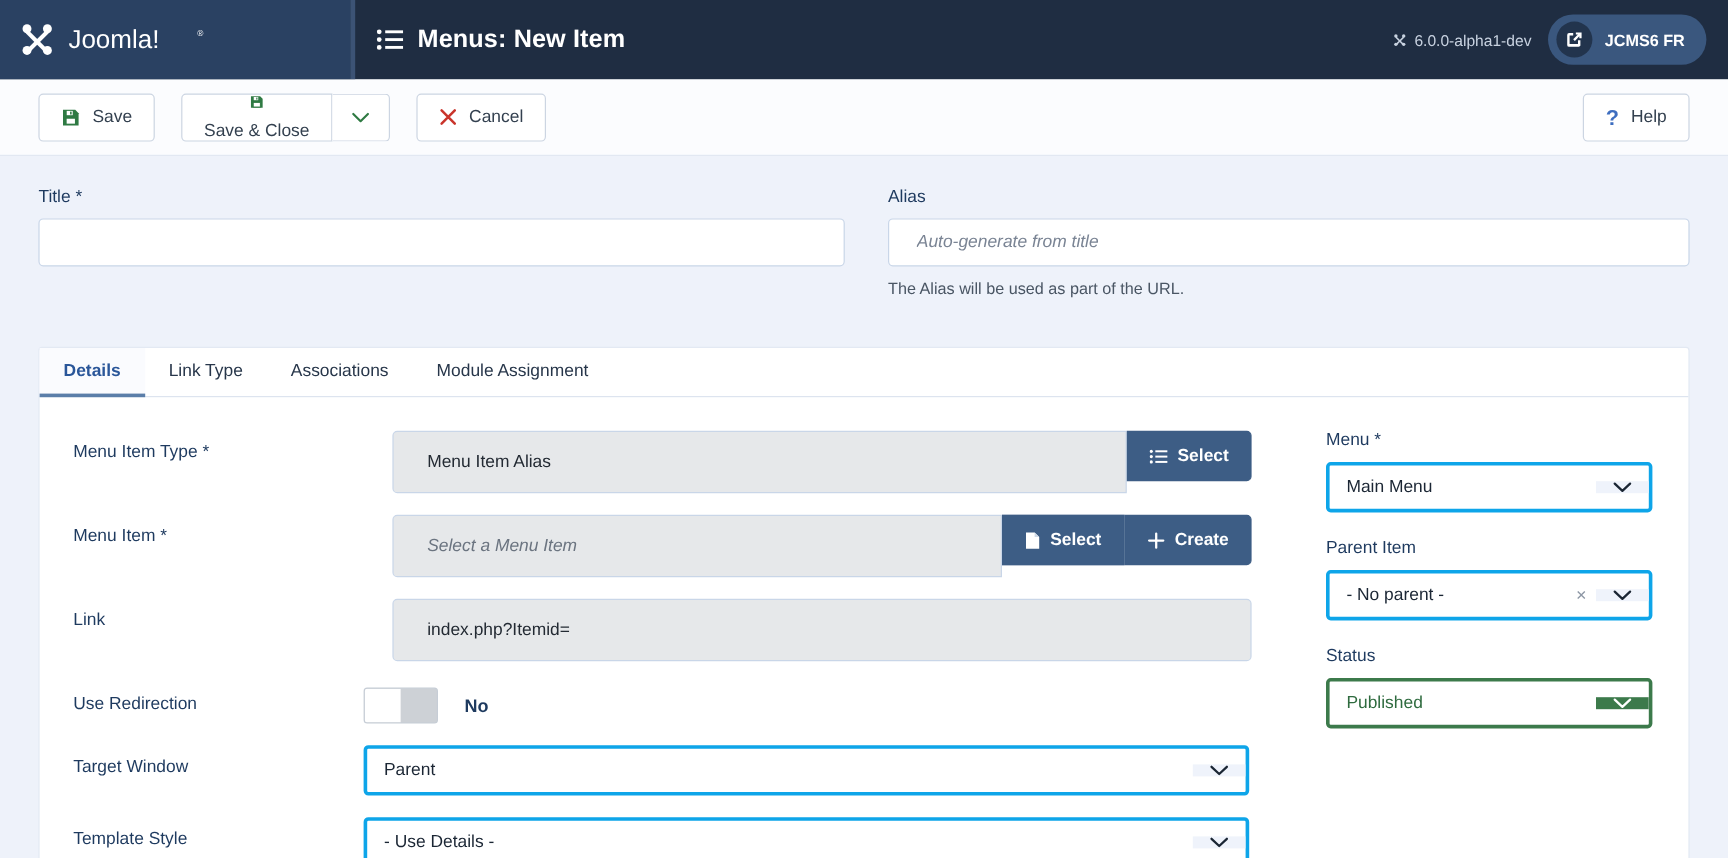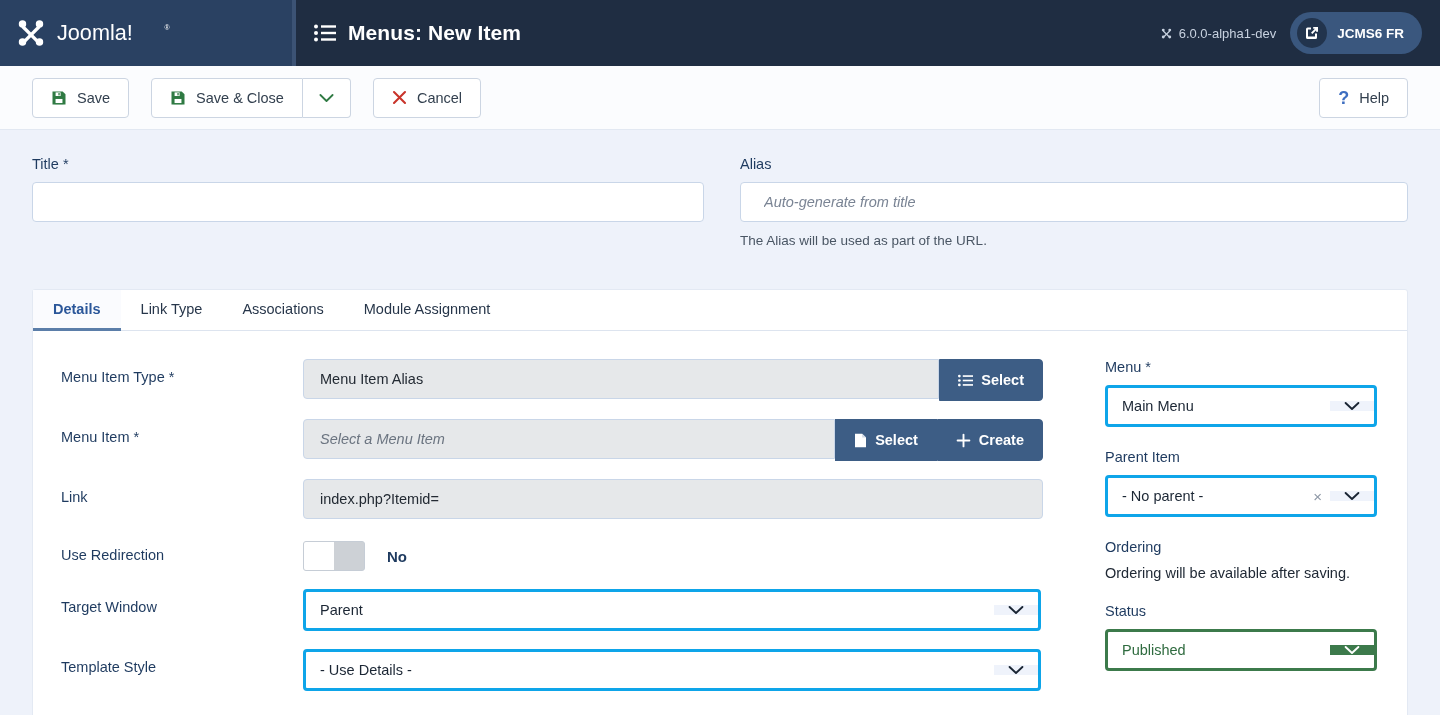--- a/index.html
+++ b/index.html
@@ -83,21 +83,21 @@
     border-radius: 4px;
     display: flex; align-items: center; justify-content: center;
     gap: 10px;
     padding: 0 18px;
     font-size: 14.5px; color: #33404f;
     cursor: pointer;
     white-space: nowrap;
   }
   .tb-group { display: flex; align-items: stretch; }
   .tb-group .tb-btn:first-child {
-    border-top-right-radius: 0; border-bottom-right-radius: 0;
+    border-top-right-radius: 0; border-bottom-right-radius: 0; flex-direction: column;
   }
   .tb-group .tb-caret {
     border-top-left-radius: 0; border-bottom-left-radius: 0;
     border-left: 0;
     padding: 0 16px;
   }
   .tb-spacer { flex: 1 1 auto; }
   .help-q { color: #3e6ec0; font-size: 18px; font-weight: bold; line-height: 1; }
 
   
@@ -170,26 +170,26 @@
   }
   .row-label {
     flex: 0 0 242px;
     font-size: 14.5px; color: #1e3a5f;
     padding-top: 10px;
   }
   .row-control { flex: 1 1 auto; max-width: 740px; }
 
   .input-group { display: flex; align-items: stretch; }
   .fld-disabled {
-    flex: 1 1 auto; height: 40px;
+    flex: 1 1 auto; height: 52px;
     background: #e6e8ea; border: 1px solid #c9d6e8;
     border-radius: 4px 0 0 4px;
     display: flex; align-items: center;
-    padding: 0 16px;
-    font-size: 14.5px; color: #232a33;
+    padding: 0 28px;
+    font-size: 14.5px; color: #232a33; margin-left: 24px;
   }
   .fld-disabled.solo { border-radius: 4px; }
   .fld-disabled .ph { color: #6b7480; font-style: italic; }
 
   .btn-blue {
     background: #3d5d85; color: #ffffff;
     border: 1px solid #3d5d85;
     display: flex; align-items: center; justify-content: center;
     gap: 8px;
     padding: 0 18px; height: 42px;
@@ -510,24 +510,20 @@
             <div class="sel-value">- No parent -</div>
             <div class="sel-clear">×</div>
             <div class="sel-caret">
               <svg width="16" height="10" viewBox="0 0 16 10">
                 <path d="M1.6 2 L8 8 L14.4 2" stroke="#1b2634" stroke-width="1.9" fill="none" stroke-linecap="round" stroke-linejoin="round"></path>
               </svg>
             </div>
           </div>
         </div>
 
-        <div class="side-block">
-          <label class="side-label">Ordering</label>
-          <div class="side-note">Ordering will be available after saving.</div>
-        </div>
 
         <div class="side-block">
           <label class="side-label">Status</label>
           <div class="select green">
             <div class="sel-value">Published</div>
             <div class="sel-caret">
               <svg width="16" height="10" viewBox="0 0 16 10">
                 <path d="M1.6 2 L8 8 L14.4 2" stroke="#ffffff" stroke-width="1.9" fill="none" stroke-linecap="round" stroke-linejoin="round"></path>
               </svg>
             </div>

